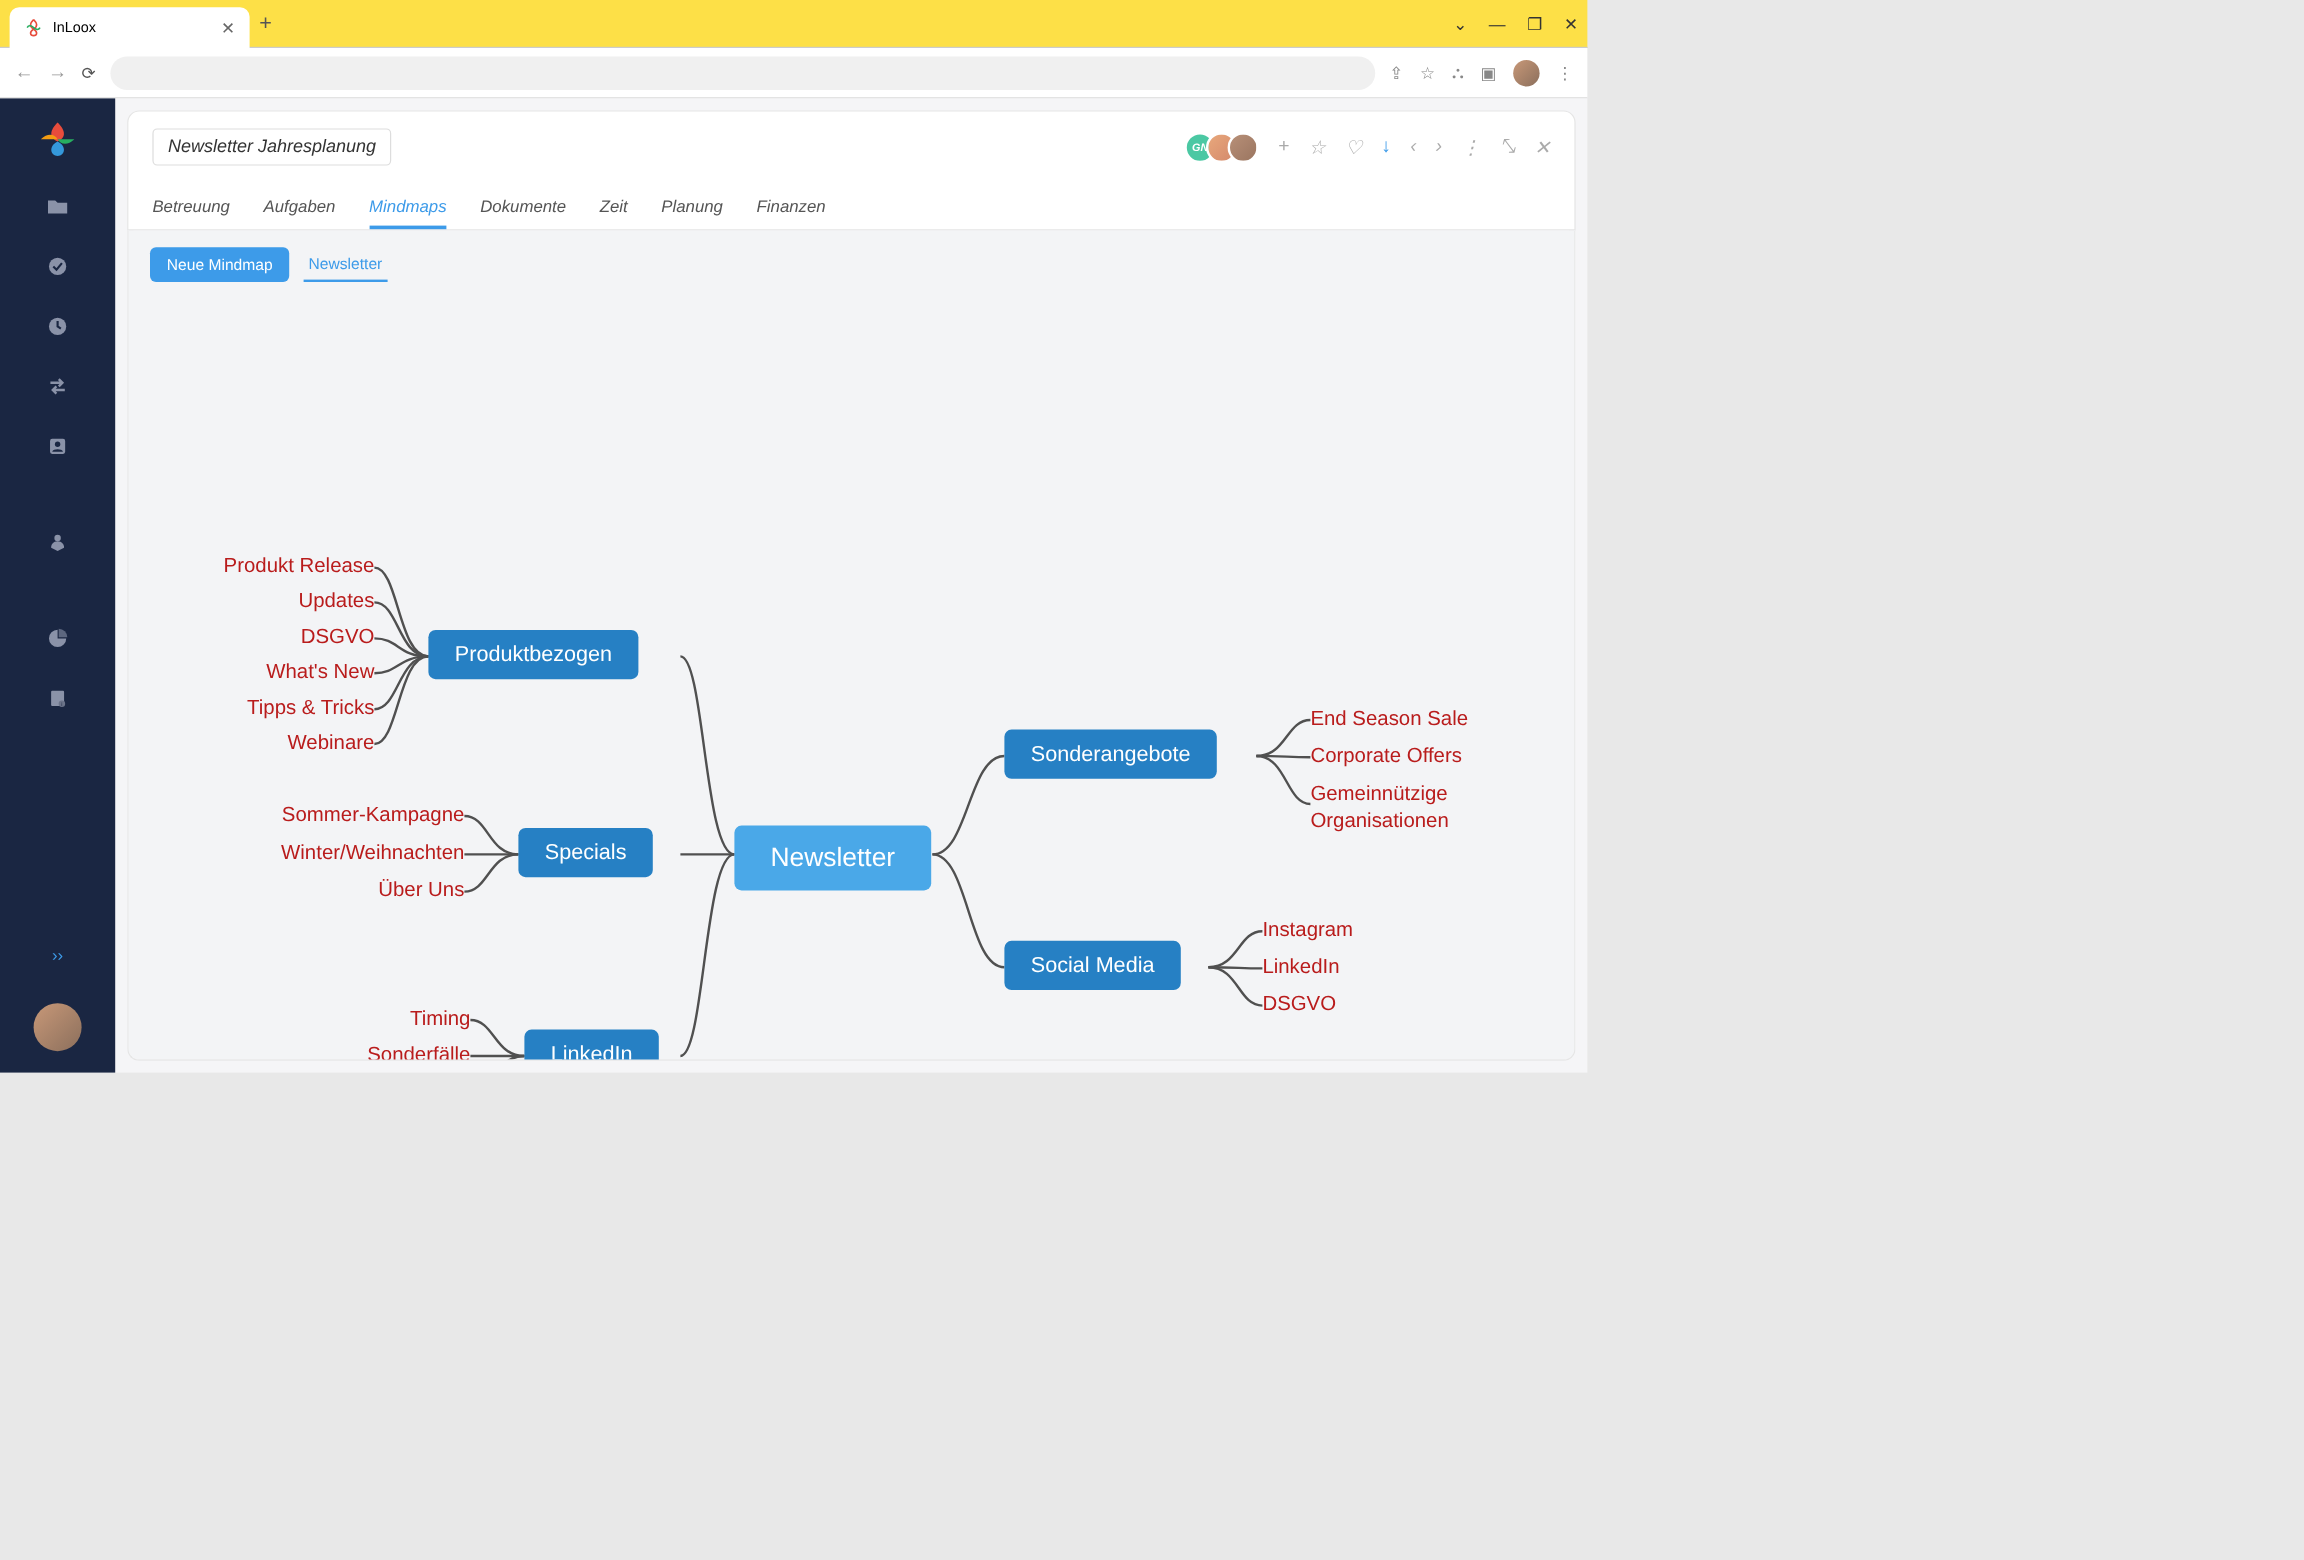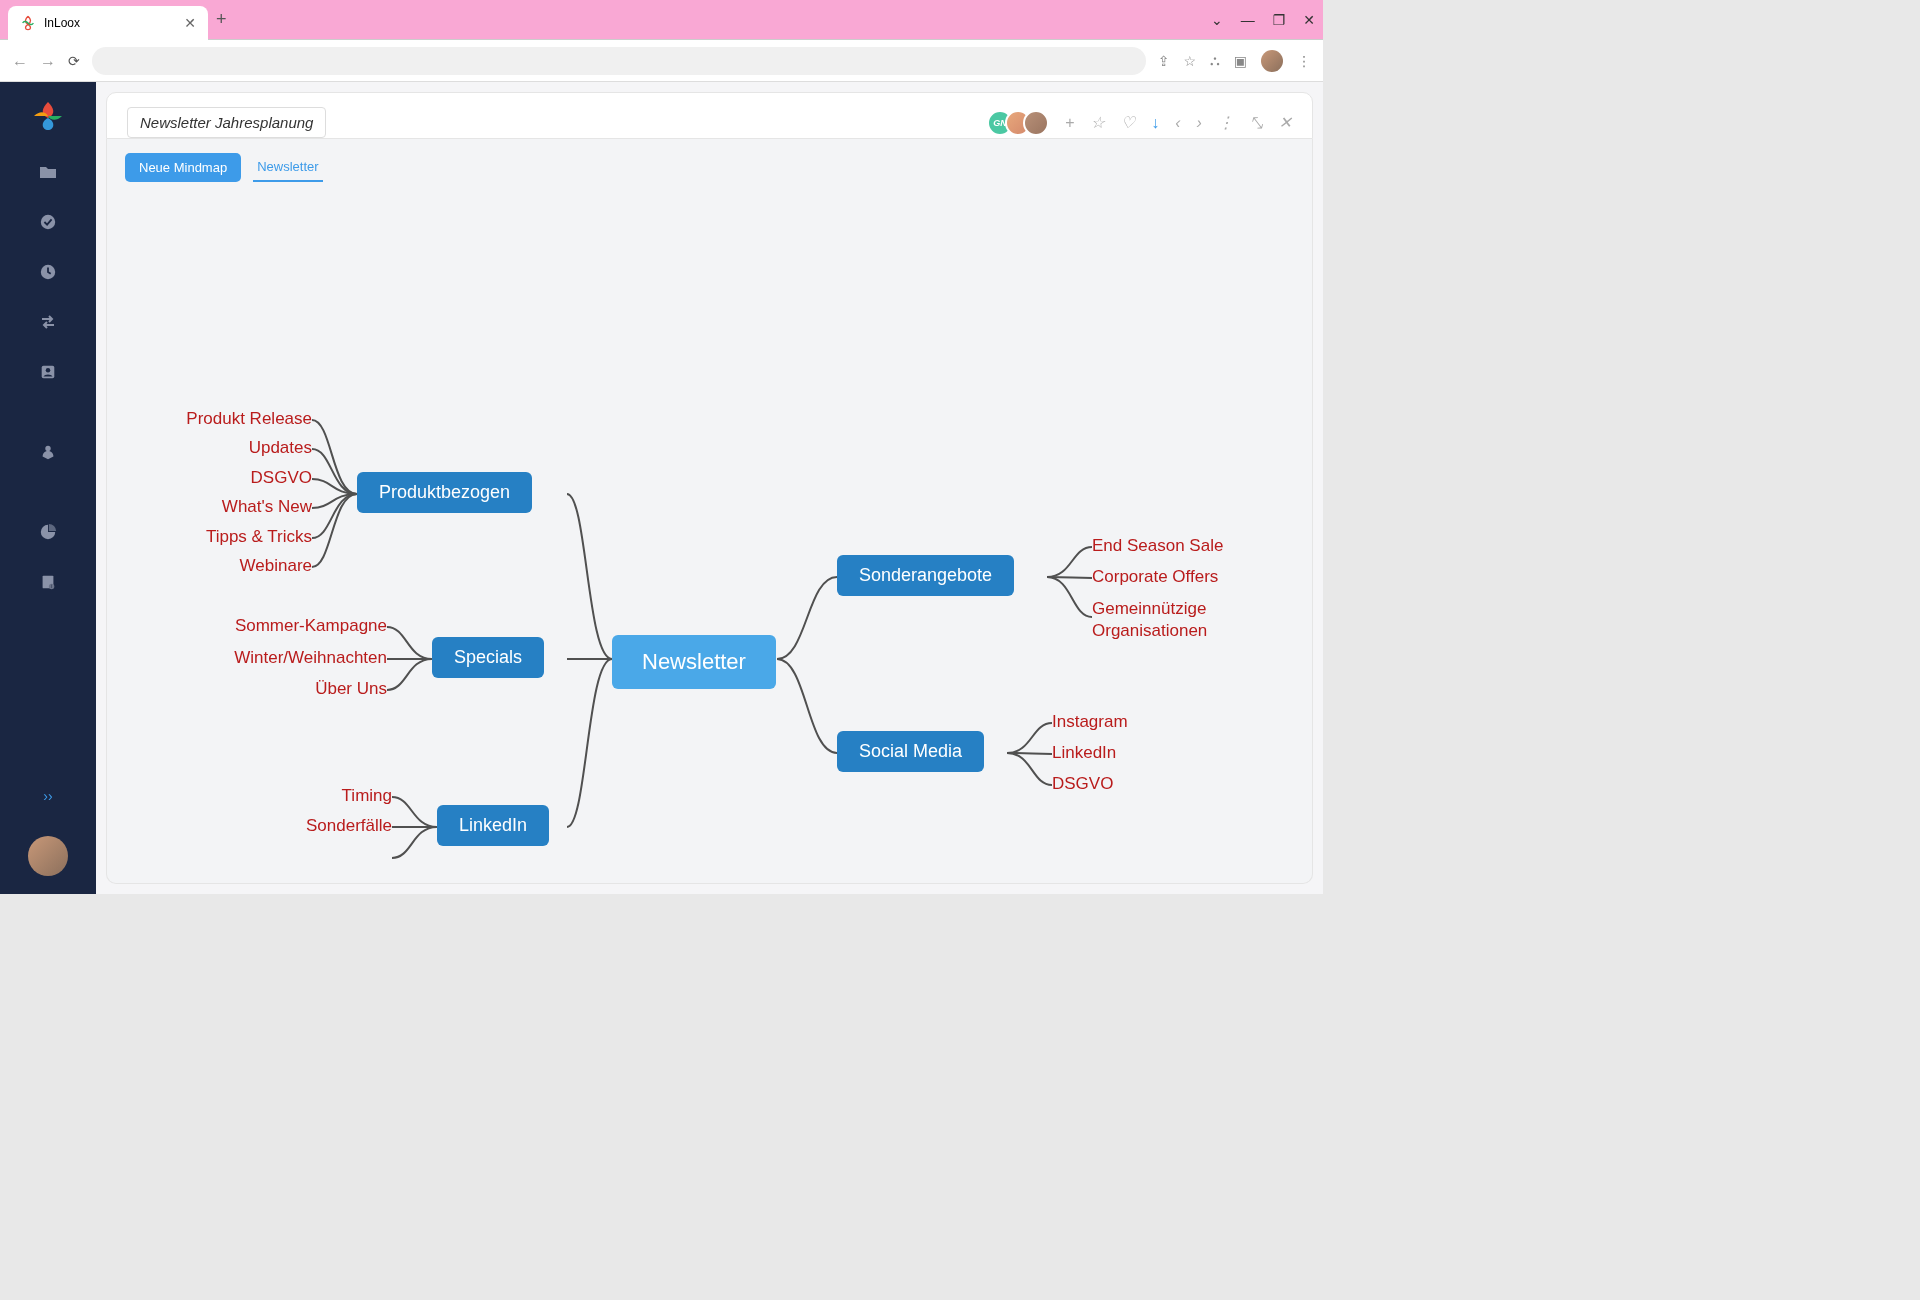--- a/index.html
+++ b/index.html
@@ -1,19 +1,19 @@
 <!DOCTYPE html>
 <html><head>
 <meta charset="utf-8">
 <style>
 * { box-sizing: border-box; margin: 0; padding: 0; }
 body { font-family: -apple-system, BlinkMacSystemFont, 'Segoe UI', sans-serif; background: #e8e8e8; width: 1323px; height: 894px; overflow: hidden; }
 
 
-.browser-chrome { background: #f9a8d4; height: 40px; display: flex; align-items: center; padding: 0 8px; border-bottom: 1px solid #ccc; }
+.browser-chrome { background: #fde047; height: 40px; display: flex; align-items: center; padding: 0 8px; border-bottom: 1px solid #ccc; }
 .browser-tab { background: #fff; height: 34px; width: 200px; display: flex; align-items: center; padding: 0 12px; border-radius: 8px 8px 0 0; margin-top: 6px; gap: 8px; }
 .tab-favicon { width: 16px; height: 16px; }
 .tab-title { font-size: 12px; flex: 1; }
 .tab-close { font-size: 14px; color: #666; cursor: pointer; }
 .new-tab { margin-left: 8px; color: #555; font-size: 18px; cursor: pointer; }
 .window-controls { margin-left: auto; display: flex; gap: 18px; color: #333; }
 .window-controls span { cursor: pointer; font-size: 14px; }
 
 .browser-toolbar { background: #fff; height: 42px; display: flex; align-items: center; padding: 0 12px; gap: 12px; border-bottom: 1px solid #ddd; }
 .nav-arrow { color: #999; font-size: 16px; }
@@ -178,20 +178,29 @@
           <span class="action-icon">☆</span>
           <span class="action-icon">♡</span>
           <span class="action-icon download-icon">↓</span>
           <span class="action-icon">‹</span>
           <span class="action-icon">›</span>
           <span class="action-icon">⋮</span>
           <span class="action-icon">⤡</span>
           <span class="action-icon">✕</span>
         </div>
       </div>
+      <div class="tabs">
+        <span class="tab">Betreuung</span>
+        <span class="tab">Aufgaben</span>
+        <span class="tab active">Mindmaps</span>
+        <span class="tab">Dokumente</span>
+        <span class="tab">Zeit</span>
+        <span class="tab">Planung</span>
+        <span class="tab">Finanzen</span>
+      </div>
     </div>
 
     <div class="content">
       <div class="subtabs">
         <button class="btn-primary">Neue Mindmap</button>
         <span class="subtab">Newsletter</span>
       </div>
 
       <div class="mindmap">
         <svg class="connectors">

